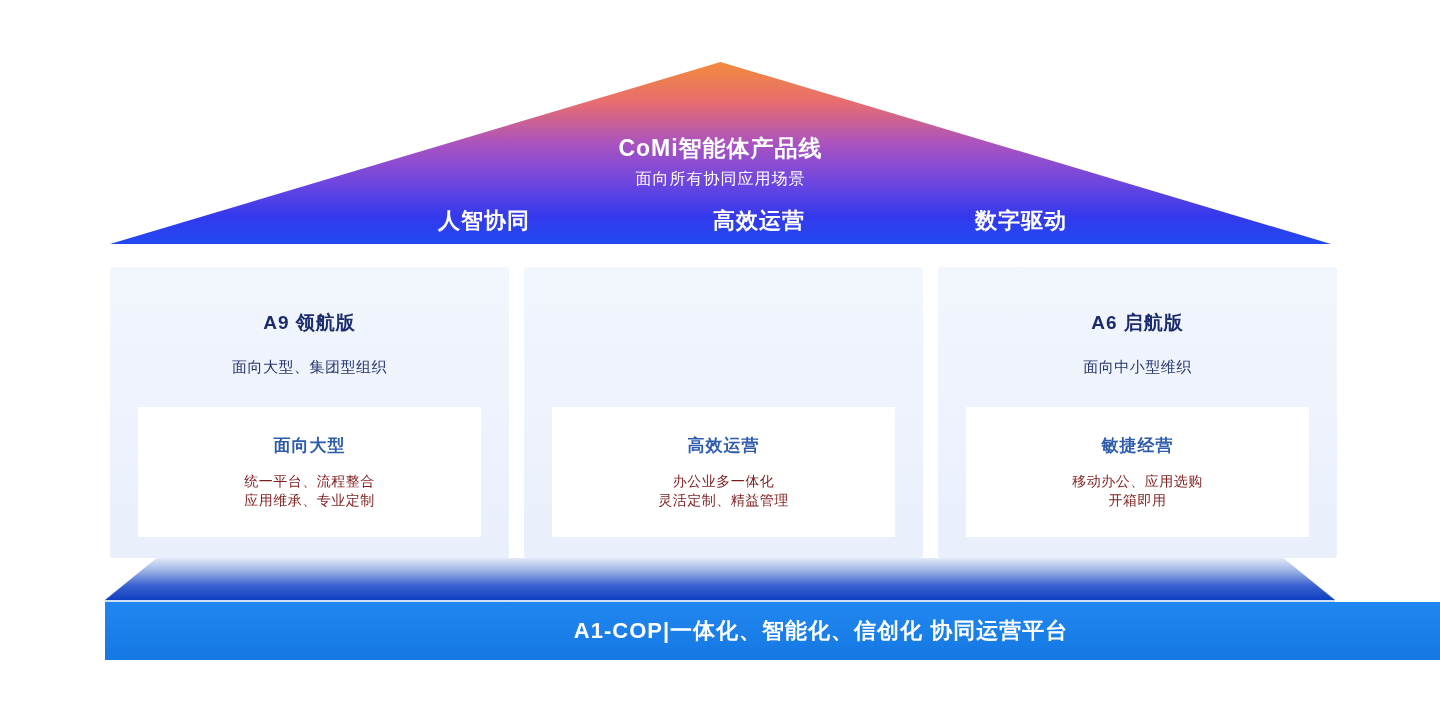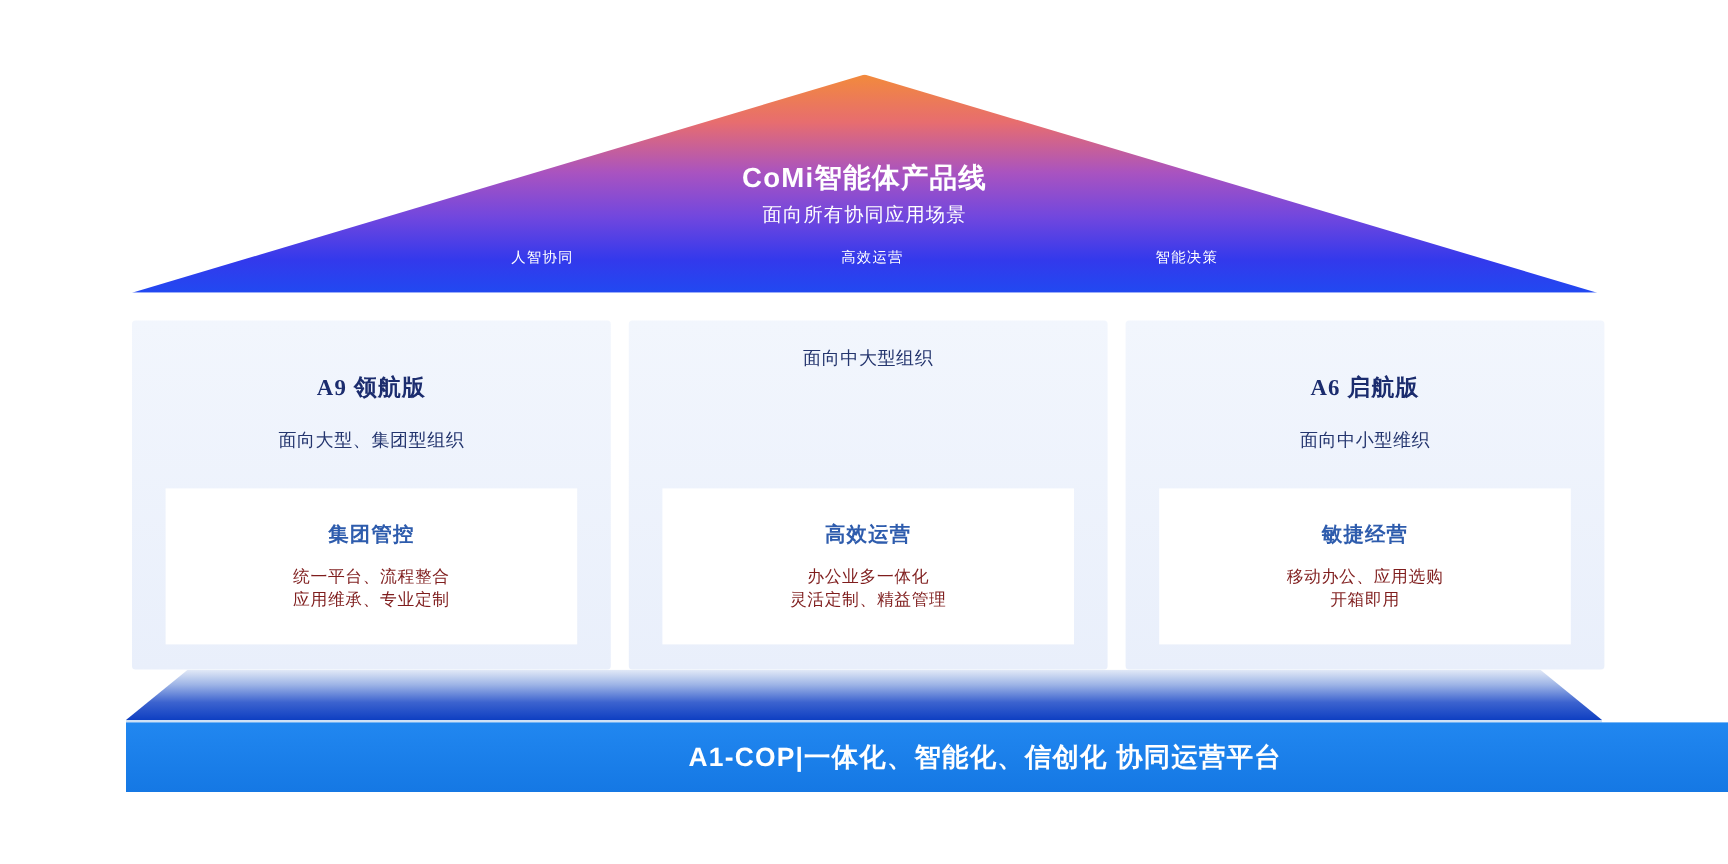--- a/index.html
+++ b/index.html
@@ -29,33 +29,33 @@
   }
   .roof-subtitle {
     position: absolute; left: 0; right: 0;
     top: 107px; text-align: center;
     color: #ffffff; font-size: 16px; font-weight: normal;
     letter-spacing: 1px;
   }
   .roof-label {
     position: absolute; top: 144px;
     transform: translateX(-50%);
-    color: #ffffff; font-size: 12px; font-weight: normal;
-    letter-spacing: 1px; white-space: nowrap;
+    color: #ffffff; font-size: 22px; font-weight: bold;
+    letter-spacing: 1px; white-space: nowrap; margin-left: 32px;
   }
   .roof-label.l0 { left: 342px; }
   .roof-label.l1 { left: 617px; }
   .roof-label.l2 { left: 879px; }
 
   
   .cards {
     position: absolute;
     left: 110px; top: 267px;
     width: 1227px; height: 291px;
-    display: flex; gap: 15px; font-family: Liberation Serif, serif;
+    display: flex; gap: 15px;
   }
   .card {
     flex: 1 1 0;
     height: 291px;
     background: linear-gradient(180deg, #f2f6fd 0%, #e9effb 100%);
     border-radius: 3px;
     position: relative;
     text-align: center;
   }
   .card-title {
@@ -117,37 +117,36 @@
 </head>
 <body>
 
 <div class="stage">
 
   <div class="roof">
     <div class="roof-title">CoMi智能体产品线</div>
     <div class="roof-subtitle">面向所有协同应用场景</div>
     <div class="roof-label l0">人智协同</div>
     <div class="roof-label l1">高效运营</div>
-    <div class="roof-label l2">智能决策</div>
+    <div class="roof-label l2">数字驱动</div>
   </div>
 
   <div class="cards">
 
     <div class="card">
       <div class="card-title">A9 领航版</div>
       <div class="card-audience">面向大型、集团型组织</div>
       <div class="feature-box">
-        <div class="feature-title">集团管控</div>
+        <div class="feature-title">面向大型</div>
         <div class="feature-desc first">统一平台、流程整合</div>
         <div class="feature-desc">应用维承、专业定制</div>
       </div>
     </div>
 
     <div class="card">
-      <div class="card-audience">面向中大型组织</div>
       <div class="feature-box">
         <div class="feature-title">高效运营</div>
         <div class="feature-desc first">办公业多一体化</div>
         <div class="feature-desc">灵活定制、精益管理</div>
       </div>
     </div>
 
     <div class="card">
       <div class="card-title">A6 启航版</div>
       <div class="card-audience">面向中小型维织</div>

